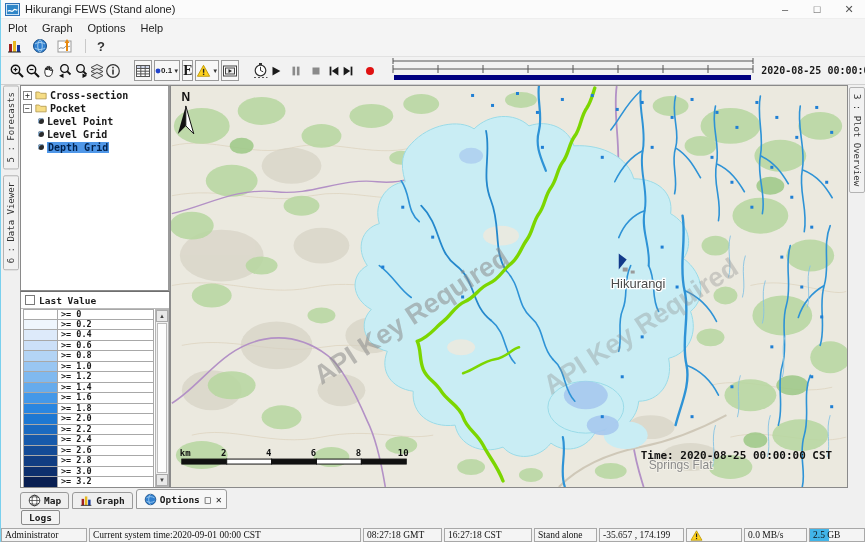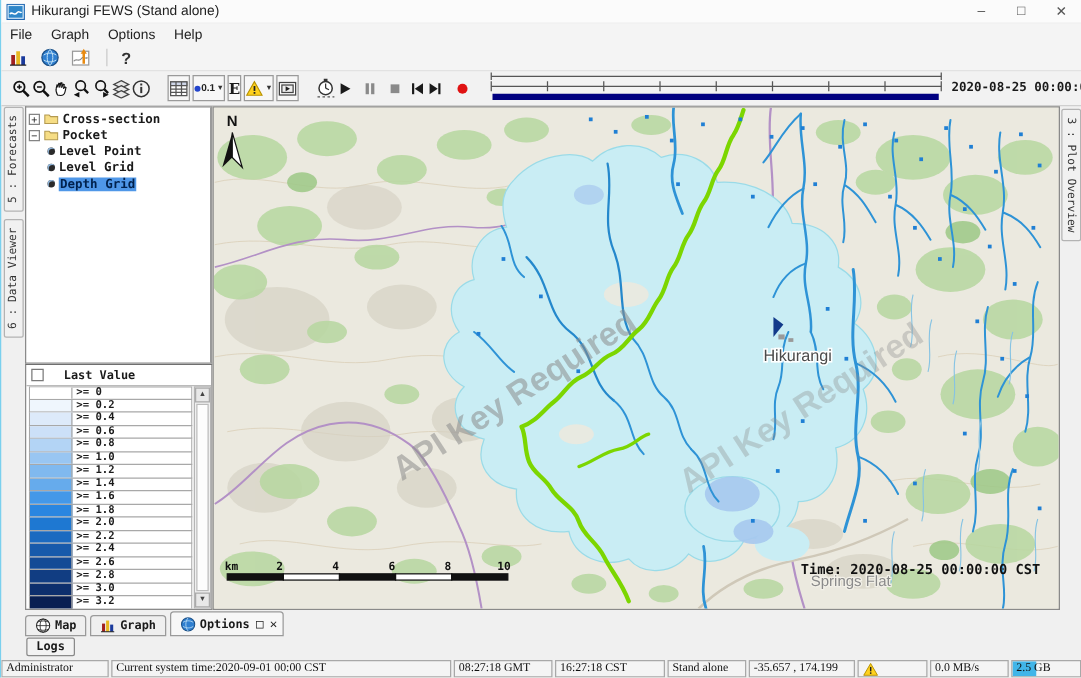--- a/index.html
+++ b/index.html
@@ -43,21 +43,21 @@
   .tree-panel { height:206px; background:#fff; border:1px solid #8a8a8a; border-right:2px solid #9a9a9a; padding:3px 2px; font-family:"DejaVu Sans Mono",monospace; font-size:10px; font-weight:bold; overflow:hidden; }
   .tree-row { height:12px; display:flex; align-items:center; gap:3px; margin-bottom:1px; }
   .tree-row.leaf { padding-left:15px; }
   .expander { width:9px; height:9px; border:1px solid #848484; background:#fff; font-size:8px; line-height:7px; text-align:center; font-weight:normal; flex:none; }
   .folder-ic { flex:none; }
   .bullet { width:6px; height:6px; border-radius:50%; background:#2b2b2b; box-shadow:inset 1px 1px 0 #8fb4d8; flex:none; }
   .tree-label { white-space:nowrap; }
   .tree-label.selected { background:#4f97e8; color:#00214d; padding:0 1px; }
 
   .legend-panel { flex:1; background:#fff; border:1px solid #8a8a8a; border-top:1px solid #6f6f6f; display:flex; flex-direction:column; overflow:hidden; }
-  .legend-header { height:16px; display:flex; align-items:center; gap:16px; padding-left:4px; font-family:"DejaVu Sans Mono",monospace; font-size:9.5px; font-weight:bold; }
+  .legend-header { height:16px; display:flex; align-items:center; gap:4px; padding-left:4px; font-family:"DejaVu Sans Mono",monospace; font-size:9.5px; font-weight:bold; }
   .checkbox { width:10px; height:10px; border:1px solid #7a7a7a; background:#fff; flex:none; }
   .legend-body { flex:1; position:relative; border-top:1px solid #bbb; }
   .legend-rows { position:absolute; left:2px; right:15px; top:0; bottom:0; overflow:hidden; }
   .legend-row { height:10.5px; display:flex; border:1px solid #a8a8a8; border-top:none; }
   .legend-row:first-child { border-top:1px solid #a8a8a8; }
   .legend-swatch { width:34px; border-right:1px solid #a8a8a8; flex:none; }
   .legend-label { font-family:"DejaVu Sans Mono",monospace; font-size:8.5px; font-weight:bold; padding-left:3px; line-height:9px; }
   .legend-scroll { position:absolute; right:0; top:0; bottom:0; width:14px; background:#f0f0f0; border:1px solid #b5b5b5; display:flex; flex-direction:column; }
   .sb-btn { height:12px; background:#e8e8e8; border:1px solid #aaa; font-size:6px; text-align:center; line-height:10px; color:#444; }
   .sb-thumb { flex:1; margin:1px; background:#fdfdfd; border:1px solid #bbb; }
@@ -90,21 +90,21 @@
     </svg>
   <span class="title-text">Hikurangi FEWS  (Stand alone)</span>
   <div class="win-controls">
     <div class="win-btn">–</div>
     <div class="win-btn">□</div>
     <div class="win-btn">✕</div>
   </div>
 </div>
 
 <div class="menubar">
-  <span class="menu-item">File</span>
+  <span class="menu-item">Plot</span>
   <span class="menu-item">Graph</span>
   <span class="menu-item">Options</span>
   <span class="menu-item">Help</span>
 </div>
 
 <div class="toolbar1">
   <svg width="16" height="16" viewBox="0 0 16 16">
       <rect x="2" y="6" width="3" height="8" fill="#a02020"></rect>
       <rect x="6" y="3" width="3" height="11" fill="#e8b820"></rect>
       <rect x="10" y="7" width="3" height="7" fill="#1a3a9c"></rect>

